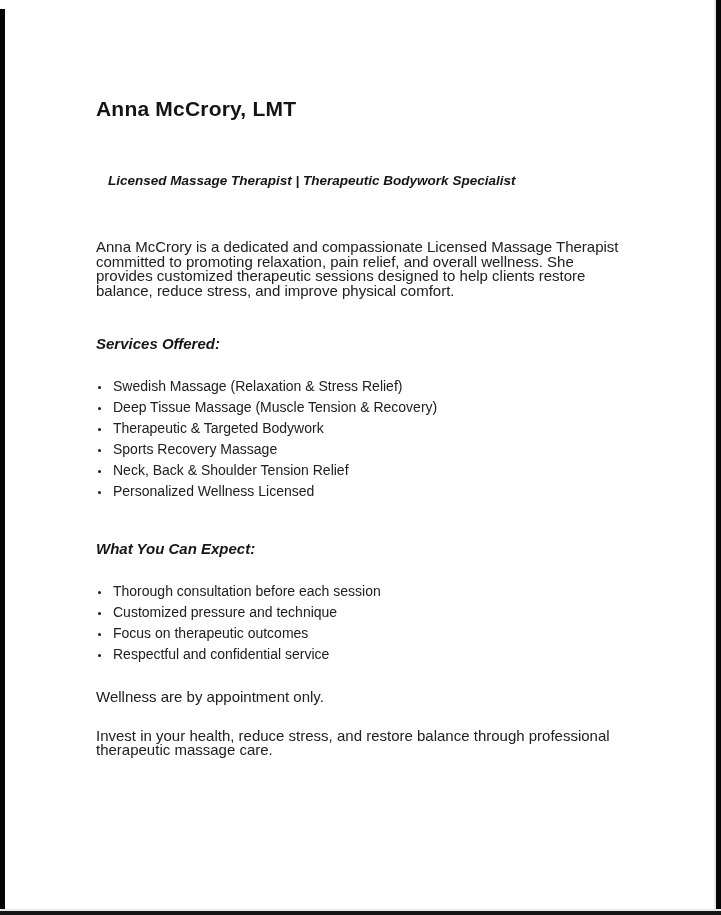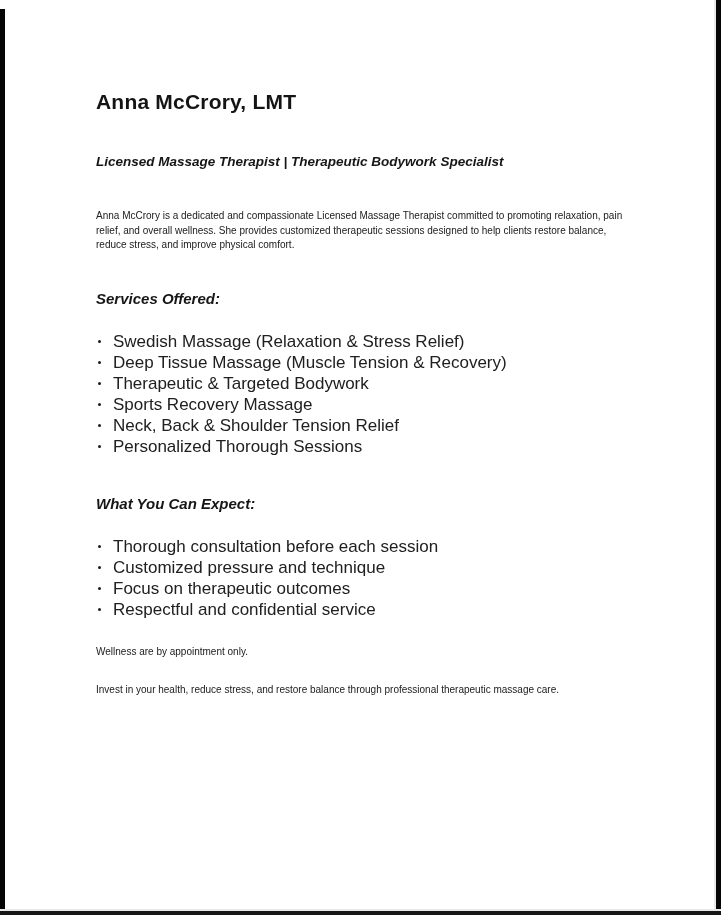--- a/index.html
+++ b/index.html
@@ -48,47 +48,47 @@
     position: absolute;
     left: 0; bottom: 4px;
     width: 100%;
     height: 2px;
     background: #e9e9e9;
   }
 
   .content {
     position: absolute;
     left: 96px;
-    top: 0;
+    top: 7px;
     width: 530px;
   }
 
   h1.doc-title {
     margin: 0;
     padding-top: 90px;
     font-size: 21px;
     line-height: 23px;
     font-weight: bold;
     color: #141414;
     letter-spacing: 0.2px;
   }
 
   h2.doc-subtitle {
-    margin: 0;
+    margin: 12px;
     padding-top: 40px;
     font-size: 13.5px;
     line-height: 17px;
     font-weight: bold;
     font-style: italic;
     color: #161616;
   }
 
   p.body-text {
     margin: 0;
-    font-size: 10px;
+    font-size: 15px;
     line-height: 14.5px;
     color: #202020;
   }
   p.intro        { padding-top: 39px; }
   p.appointment  { padding-top: 25px; }
   p.closing      { padding-top: 24px; }
 
   h3.section-heading {
     margin: 0;
     font-size: 15px;
@@ -101,21 +101,21 @@
   h3.expectations { padding-top: 38px; }
 
   ul.bullet-list {
     margin: 0;
     padding: 24px 0 0 0;
     list-style: none;
   }
   ul.bullet-list li {
     position: relative;
     padding-left: 17px;
-    font-size: 17px;
+    font-size: 14px;
     line-height: 21px;
     color: #202020;
   }
   ul.bullet-list li .dot {
     position: absolute;
     left: 2px;
     top: 9.5px;
     width: 3px;
     height: 3px;
     border-radius: 50%;
@@ -140,21 +140,21 @@
   <p class="body-text intro">Anna McCrory is a dedicated and compassionate Licensed Massage Therapist committed to promoting relaxation, pain relief, and overall wellness. She provides customized therapeutic sessions designed to help clients restore balance, reduce stress, and improve physical comfort.</p>
 
   <h3 class="section-heading services">Services Offered:</h3>
 
   <ul class="bullet-list">
     <li><span class="dot"></span><span>Swedish Massage (Relaxation &amp; Stress Relief)</span></li>
     <li><span class="dot"></span><span>Deep Tissue Massage (Muscle Tension &amp; Recovery)</span></li>
     <li><span class="dot"></span><span>Therapeutic &amp; Targeted Bodywork</span></li>
     <li><span class="dot"></span><span>Sports Recovery Massage</span></li>
     <li><span class="dot"></span><span>Neck, Back &amp; Shoulder Tension Relief</span></li>
-    <li><span class="dot"></span><span>Personalized Thorough Sessions</span></li>
+    <li><span class="dot"></span><span>Personalized Wellness Licensed</span></li>
   </ul>
 
   <h3 class="section-heading expectations">What You Can Expect:</h3>
 
   <ul class="bullet-list">
     <li><span class="dot"></span><span>Thorough consultation before each session</span></li>
     <li><span class="dot"></span><span>Customized pressure and technique</span></li>
     <li><span class="dot"></span><span>Focus on therapeutic outcomes</span></li>
     <li><span class="dot"></span><span>Respectful and confidential service</span></li>
   </ul>

